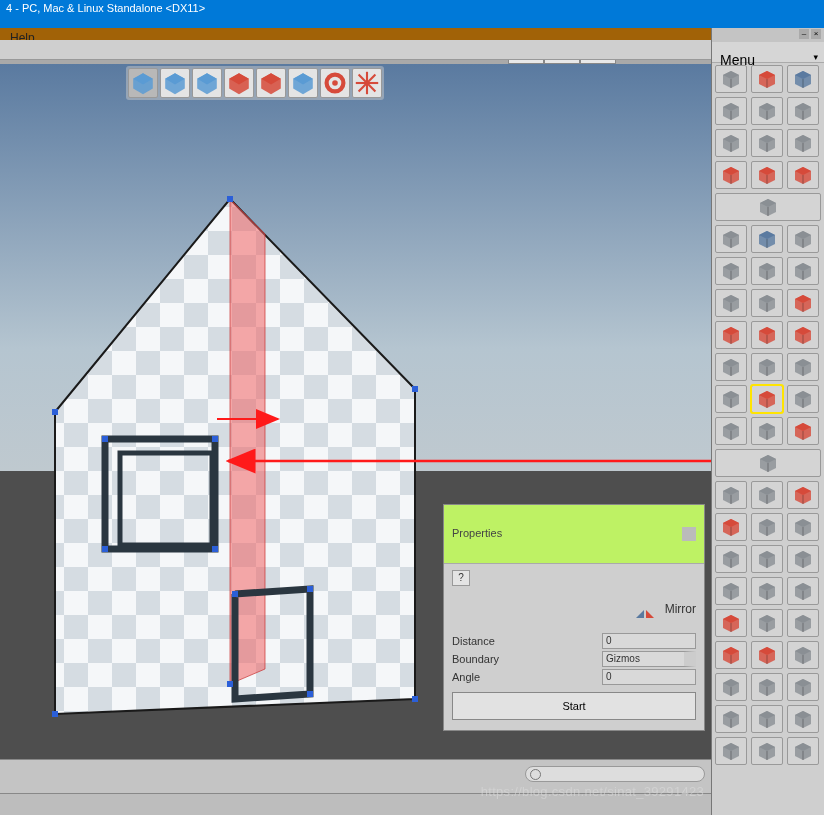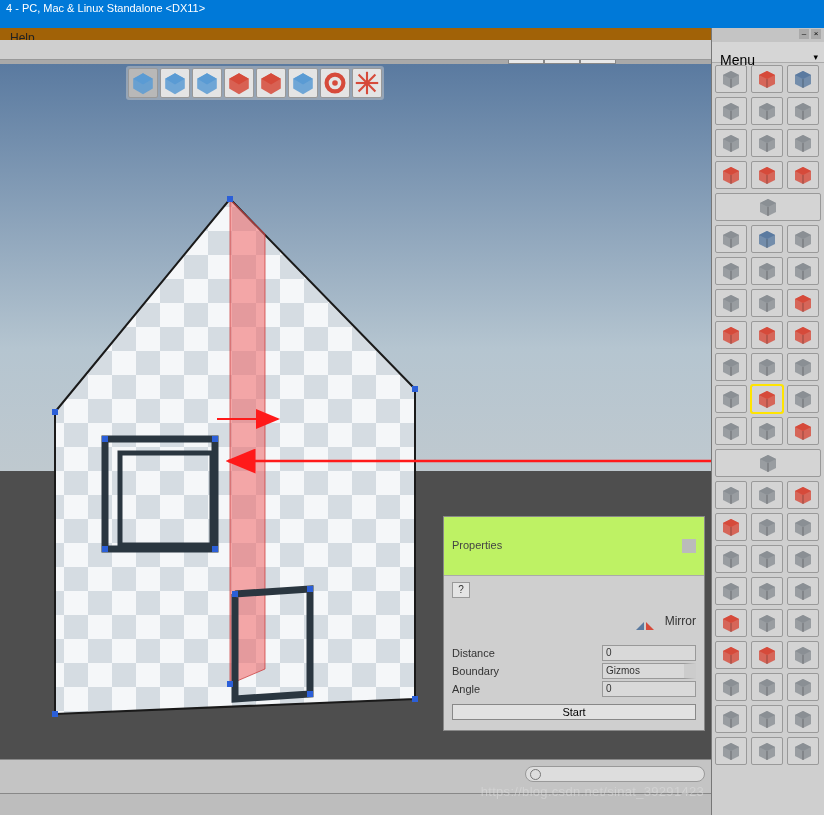--- a/index.html
+++ b/index.html
@@ -34,21 +34,21 @@
 .help-btn { width: 18px; height: 16px; background: #e4e4e4; border: 1px solid #999; font-size: 10px; text-align: center; line-height: 14px; margin-bottom: 6px; }
 .mirror-hdr { text-align: right; padding: 8px 0 12px; font-size: 12px; }
 .mirror-ic { display: inline-block; width: 20px; height: 20px; vertical-align: middle; margin-right: 6px; }
 .prop-row { display: flex; padding: 1px 0; align-items: center; }
 .prop-label { width: 150px; }
 .prop-field { flex: 1; background: #d9d9d9; border: 1px solid #999; height: 16px; font-size: 10px; padding: 0 3px; line-height: 14px; position: relative; }
 .prop-field.sel { border-right: 12px solid #ccc; }
 .checkbox { width: 14px; height: 14px; background: #fff; border: 1px solid #666; position: relative; }
 .checkbox.checked::after { content: '✓'; position: absolute; top: -2px; left: 1px; font-size: 12px; color: #222; }
 .invert-highlight { border: 2px solid #1e90ff; padding: 1px 6px 1px 2px; margin-left: -4px; }
-.start-btn { width: 100%; height: 16px; background: #e2e2e2; border: 1px solid #888; font-size: 11px; margin-top: 6px; cursor: pointer; }
+.start-btn { width: 100%; height: 28px; background: #e2e2e2; border: 1px solid #888; font-size: 11px; margin-top: 6px; cursor: pointer; }
 
 .side-panel { position: absolute; right: 0; top: 28px; width: 113px; bottom: 0; background: #cfcfcf; border-left: 1px solid #777; z-index: 8; }
 .side-top { height: 14px; background: #c4c4c4; display: flex; justify-content: flex-end; gap: 2px; padding: 1px 3px; }
 .side-top span { width: 10px; height: 10px; background: #aaa; font-size: 8px; text-align: center; line-height: 10px; }
 .side-menu-lbl { height: 14px; font-size: 14px; padding: 10px 8px; background: #d6d6d6; border-bottom: 1px solid #aaa; position: relative; }
 .side-menu-lbl::after { content: '▾'; position: absolute; right: 6px; font-size: 9px; }
 .tool-grid { padding: 2px 3px; display: grid; grid-template-columns: repeat(3, 1fr); gap: 2px; }
 .tool-grid.wide { grid-template-columns: 1fr; }
 .tool-btn { width: 32px; height: 28px; background: #d4d4d4; border: 1px solid #999; border-radius: 2px; display: flex; align-items: center; justify-content: center; cursor: pointer; position: relative; }
 .tool-btn.highlight { outline: 2px solid #ffe400; outline-offset: -1px; }

